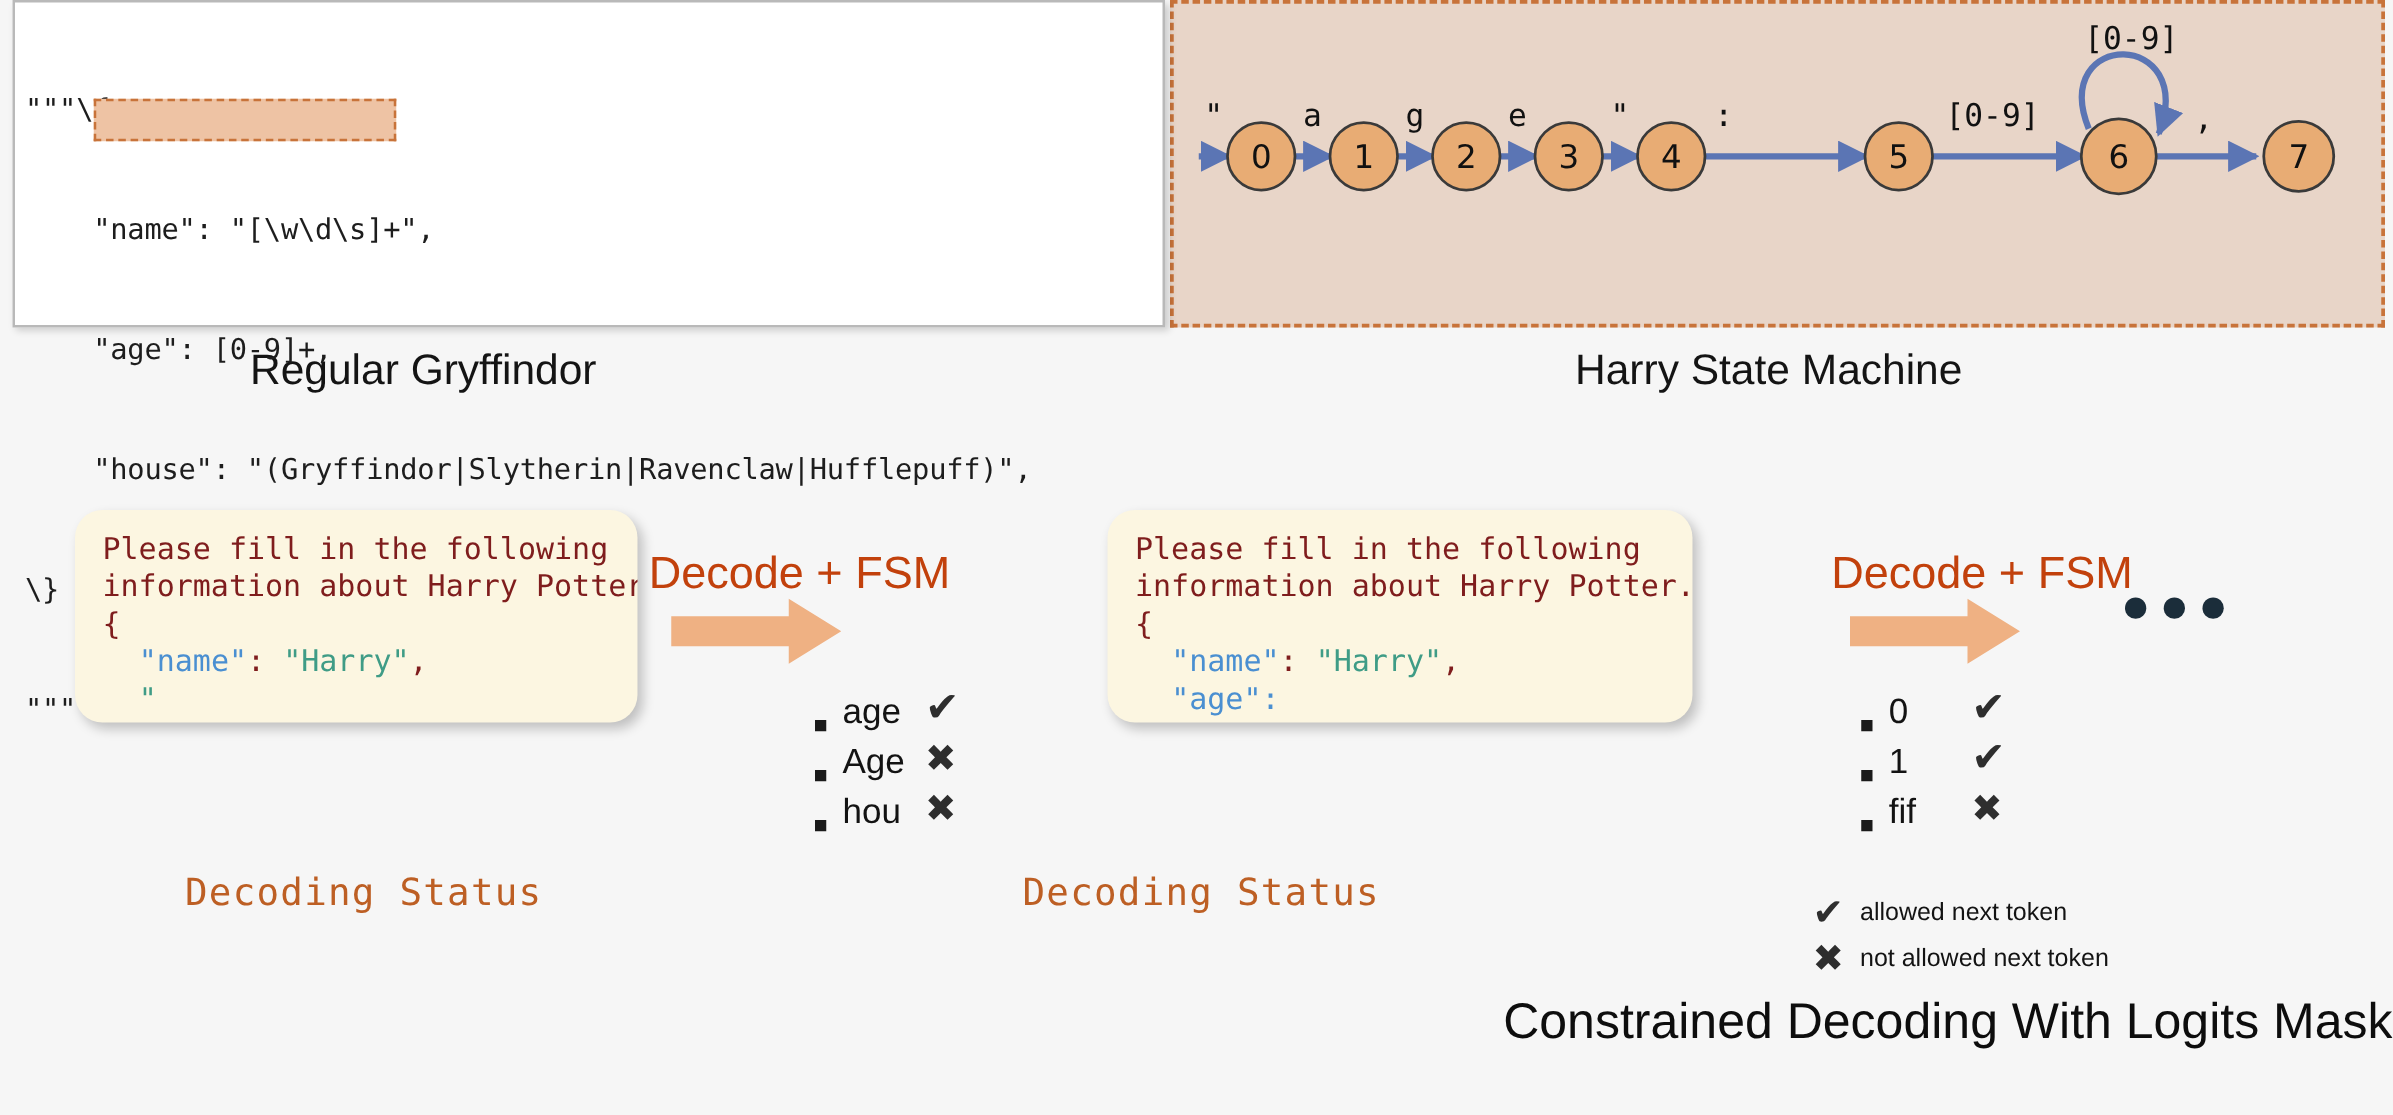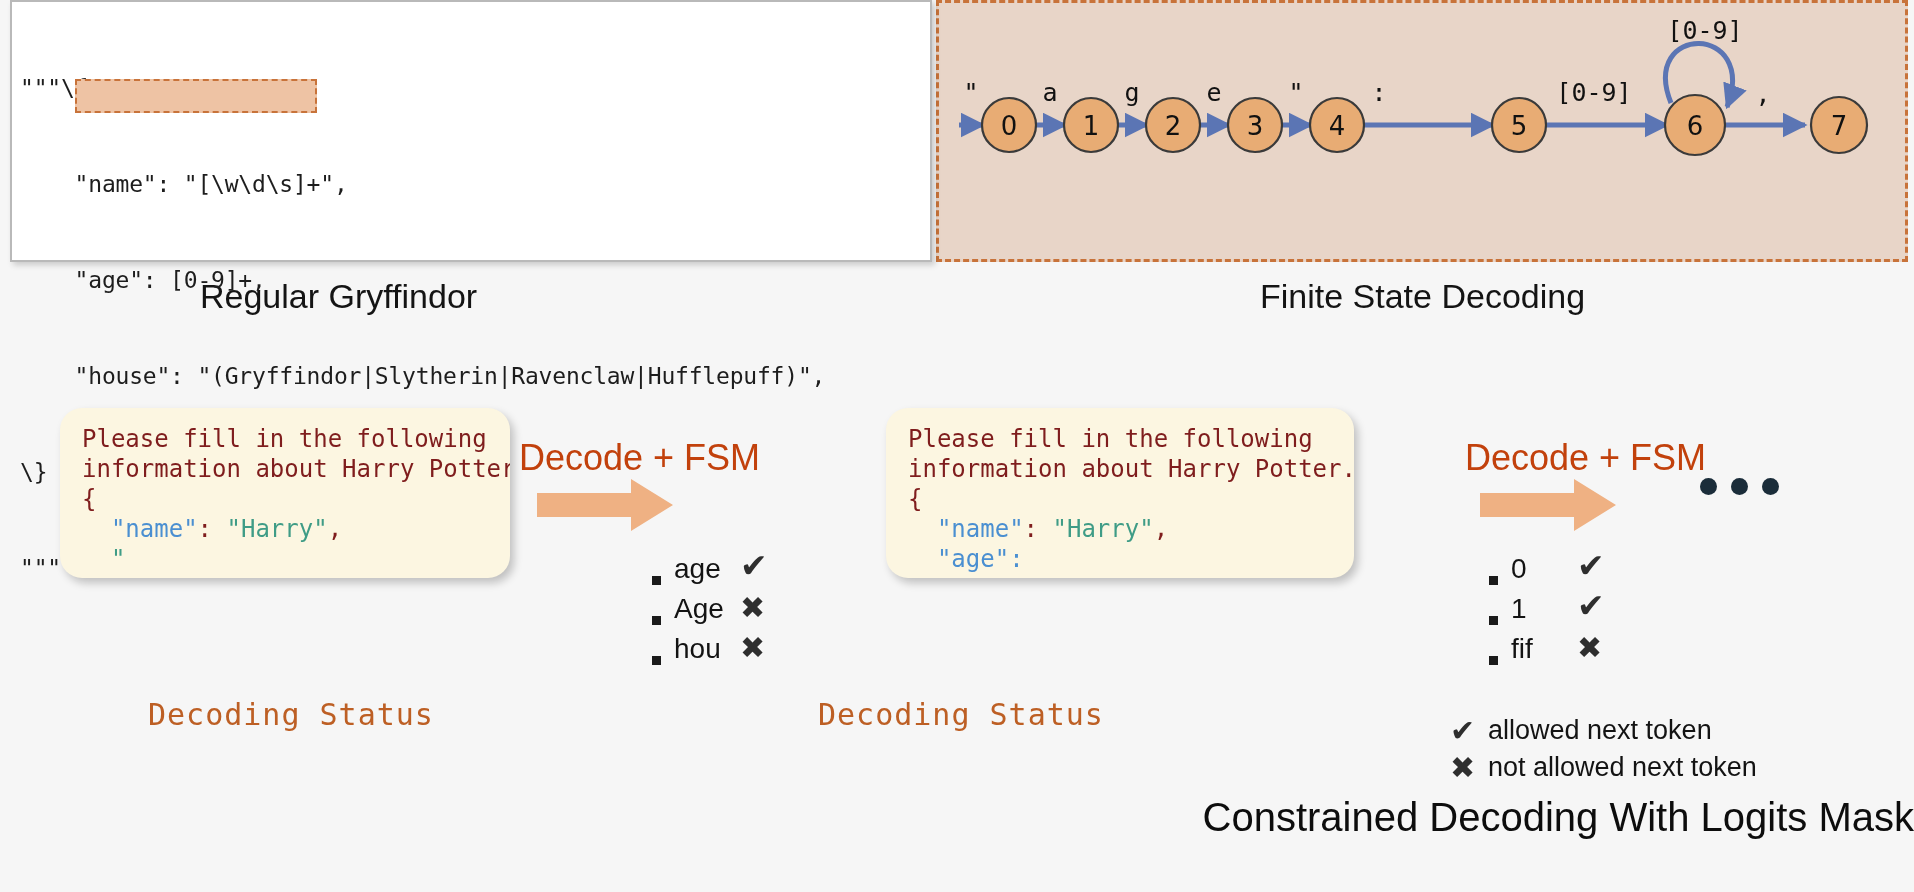--- a/index.html
+++ b/index.html
@@ -211,21 +211,21 @@
   .legend-mark {
     font-family: "DejaVu Sans", sans-serif;
     font-size: 30px;
     font-weight: bold;
     color: #2e2e2e;
     width: 38px;
     display: inline-block;
   }
   .legend-text {
     font-family: "Liberation Sans", sans-serif;
-    font-size: 27px;
+    font-size: 20px;
     color: #131313;
   }
 
   
   #main-title {
     position: absolute;
     left: 0; top: 795px;
     width: 1914px;
     text-align: right;
     font-family: "Liberation Sans", sans-serif;
@@ -295,21 +295,21 @@
     <text class="fsm-edge-label" x="275" y="98">e</text>
     <text class="fsm-edge-label" x="357" y="98">"</text>
     <text class="fsm-edge-label" x="440" y="98">:</text>
     <text class="fsm-edge-label" x="655" y="98">[0-9]</text>
     <text class="fsm-edge-label" x="766" y="36">[0-9]</text>
     <text class="fsm-edge-label" x="824" y="100">,</text>
   </svg>
 </div>
 
 <div class="section-caption" id="caption-regex">Regular Gryffindor</div>
-<div class="section-caption" id="caption-fsm">Finite State Decoding</div>
+<div class="section-caption" id="caption-fsm">Harry State Machine</div>
 
 <div class="prompt-card" id="card-1">
   <div class="card-code"><span class="tok-plain">Please fill in the following</span>
 <span class="tok-plain">information about Harry Potter.</span>
 <span class="tok-plain">{</span>
 <span class="tok-plain">  </span><span class="tok-key">"name"</span><span class="tok-plain">: </span><span class="tok-str">"Harry"</span><span class="tok-plain">,</span>
 <span class="tok-plain">  </span><span class="tok-str">"</span></div>
 </div>
 
 <div class="prompt-card" id="card-2">

